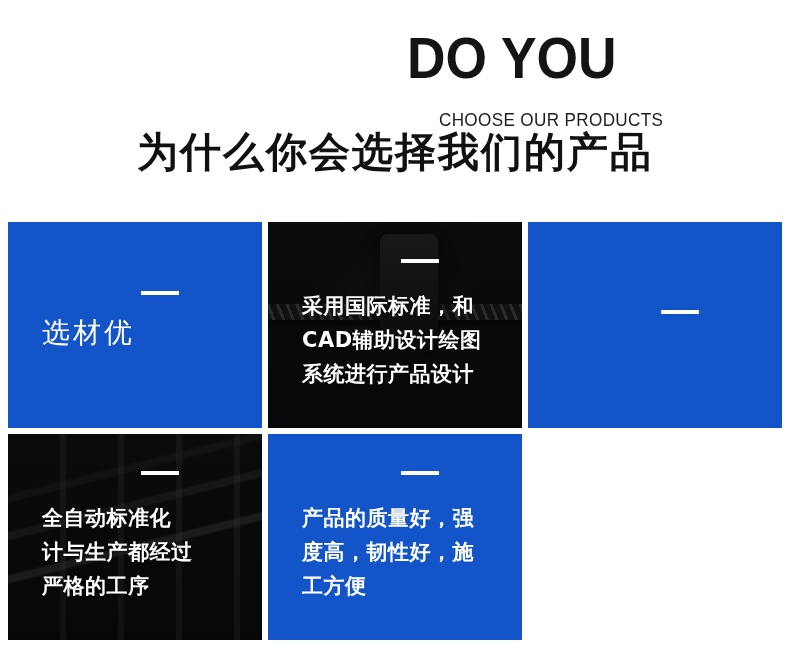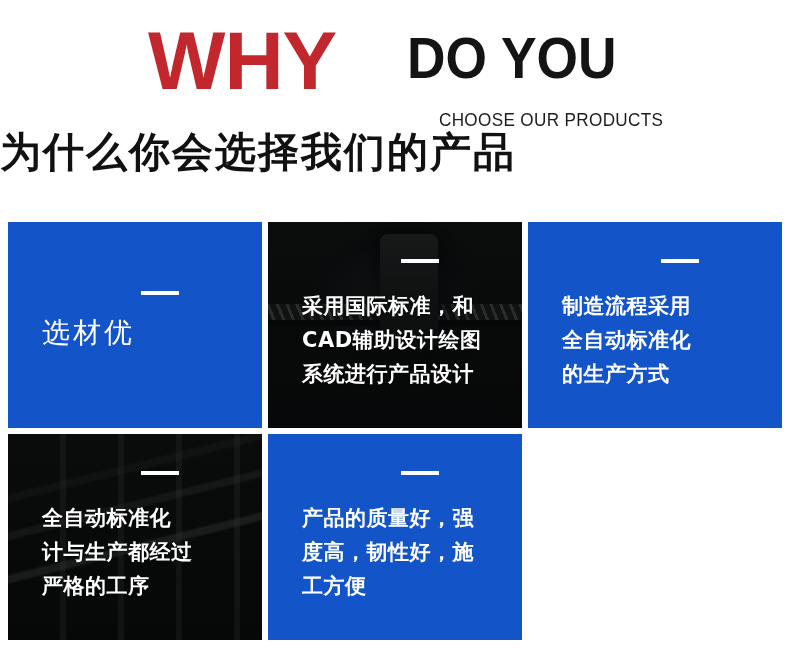--- a/index.html
+++ b/index.html
@@ -70,21 +70,21 @@
     transform-origin: right top;
     white-space: nowrap;
     font-family: "Liberation Sans", "DejaVu Sans", sans-serif;
   }
 
   #headline-sub-cn {
     position: absolute;
     left: 0;
     top: 127px;
     width: 790px;
-    text-align: left;
+    text-align: center;
     font-size: 41px;
     line-height: 50px;
     font-weight: bold;
     color: #111111;
     letter-spacing: 2px;
     font-family: "DejaVu Sans", "Liberation Sans", sans-serif;
   }
 
   
   #feature-grid {
@@ -256,21 +256,20 @@
       linear-gradient(-22deg, rgba(0,0,0,0) 62%, rgba(180,182,178,0.42) 63%, rgba(180,182,178,0.42) 64.4%, rgba(0,0,0,0) 65.4%),
       linear-gradient(-26deg, rgba(0,0,0,0) 70%, rgba(120,122,118,0.22) 71%, rgba(120,122,118,0.22) 72%, rgba(0,0,0,0) 73%);
   }
 </style>
 </head>
 <body>
 
 <div id="promo-header">
 
   <div id="headline-row">
-    <span id="headline-why">WHY</span>
     <span id="headline-doyou">DO YOU</span>
     <span id="headline-sub-en">CHOOSE OUR PRODUCTS</span>
   </div>
 
   <div id="headline-sub-cn">为什么你会选择我们的产品</div>
 </div>
 
 <div id="feature-grid">
 
   <div class="feature-cell blue headline">
@@ -287,23 +286,20 @@
       <div class="cell-dash"></div>
       <div class="cell-text">采用国际标准，和
 CAD辅助设计绘图
 系统进行产品设计</div>
     </div>
   </div>
 
   <div class="feature-cell blue">
     <div class="cell-content">
       <div class="cell-dash"></div>
-      <div class="cell-text">制造流程采用
-全自动标准化
-的生产方式</div>
     </div>
   </div>
 
   <div class="feature-cell photo">
     <div class="cell-photo-layer" id="photo-guardrail"></div>
     <div class="cell-overlay"></div>
     <div class="cell-content">
       <div class="cell-dash"></div>
       <div class="cell-text">全自动标准化
 计与生产都经过

